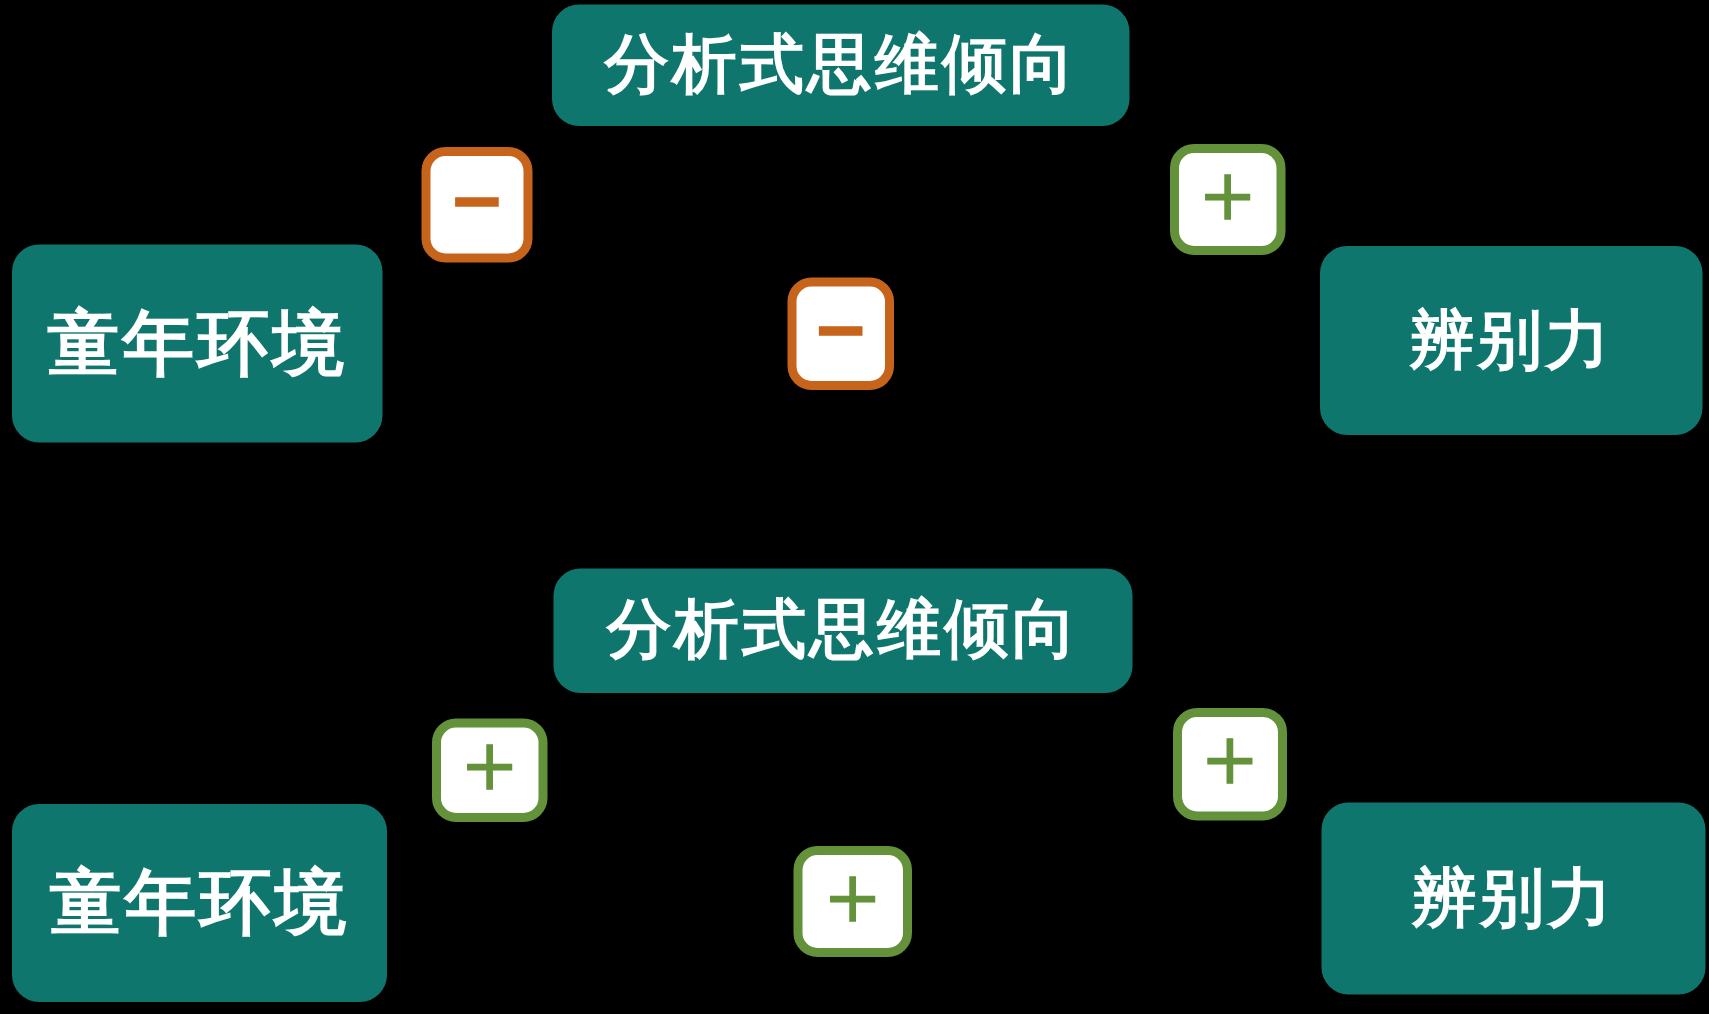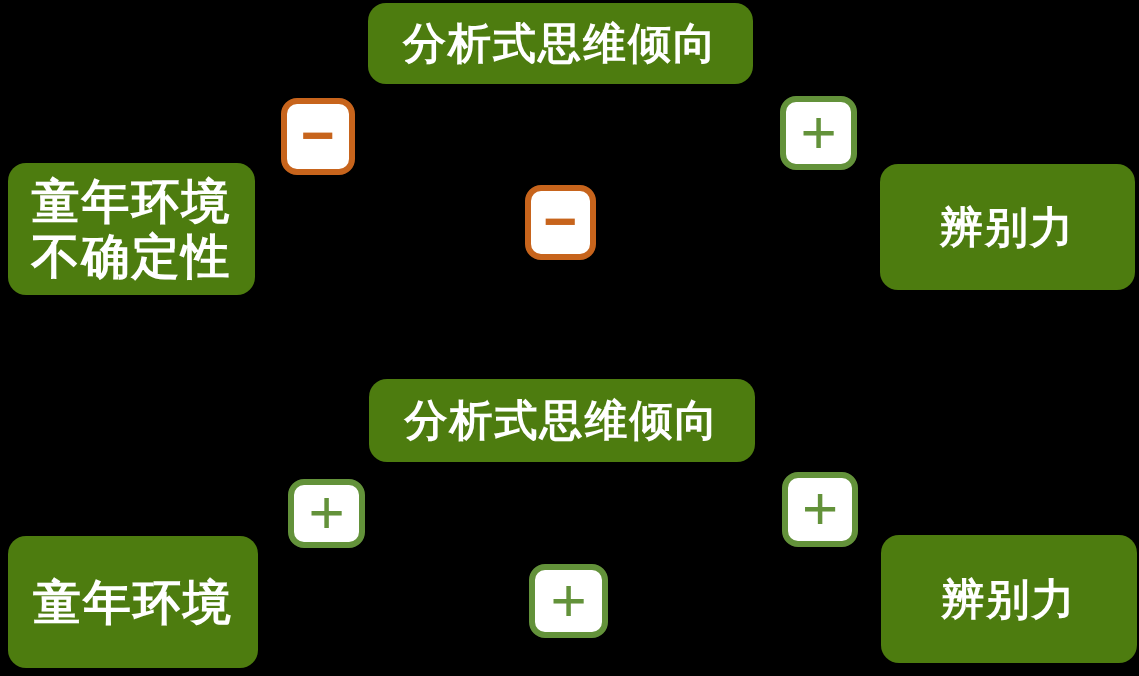--- a/index.html
+++ b/index.html
@@ -10,21 +10,21 @@
   #stage {
     position: relative;
     width: 1139px;
     height: 676px;
     background: #000000;
     overflow: hidden;
     font-family: "Liberation Sans", "DejaVu Sans", sans-serif;
   }
   .node {
     position: absolute;
-    background: #4d7c0f;
+    background: #0f766e;
     border-radius: 18px;
     color: #FFFFFF;
     font-weight: bold;
     display: flex;
     flex-direction: column;
     align-items: center;
     justify-content: center;
     text-align: center;
     letter-spacing: 2px;
   }
@@ -87,21 +87,20 @@
 <body>
 
 <div id="stage">
 
   <div>
     <div class="node single" id="d0-mediator">
       <span class="line">分析式思维倾向</span>
     </div>
     <div class="node" id="d0-predictor">
       <span class="line">童年环境</span>
-      <span class="line">不确定性</span>
     </div>
     <div class="node single" id="d0-outcome">
       <span class="line">辨别力</span>
     </div>
     <div class="sign negative" id="d0-sign-a">
       <span class="glyph">−</span>
     </div>
     <div class="sign positive" id="d0-sign-b">
       <span class="glyph">+</span>
     </div>

